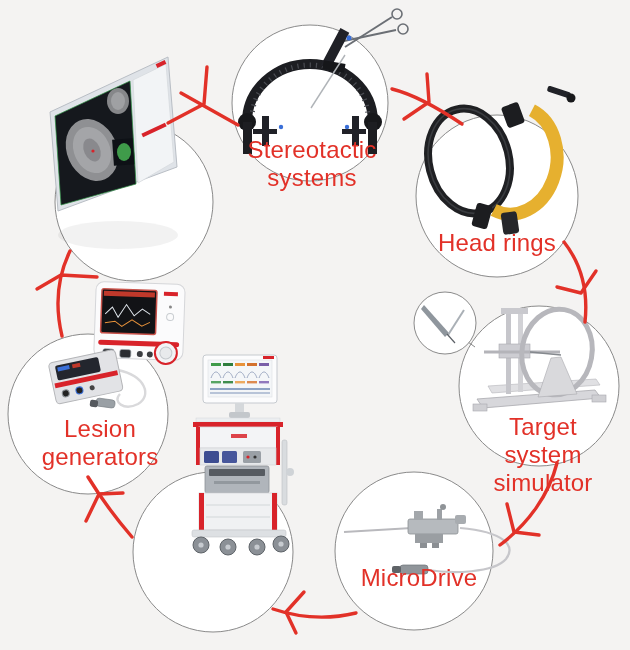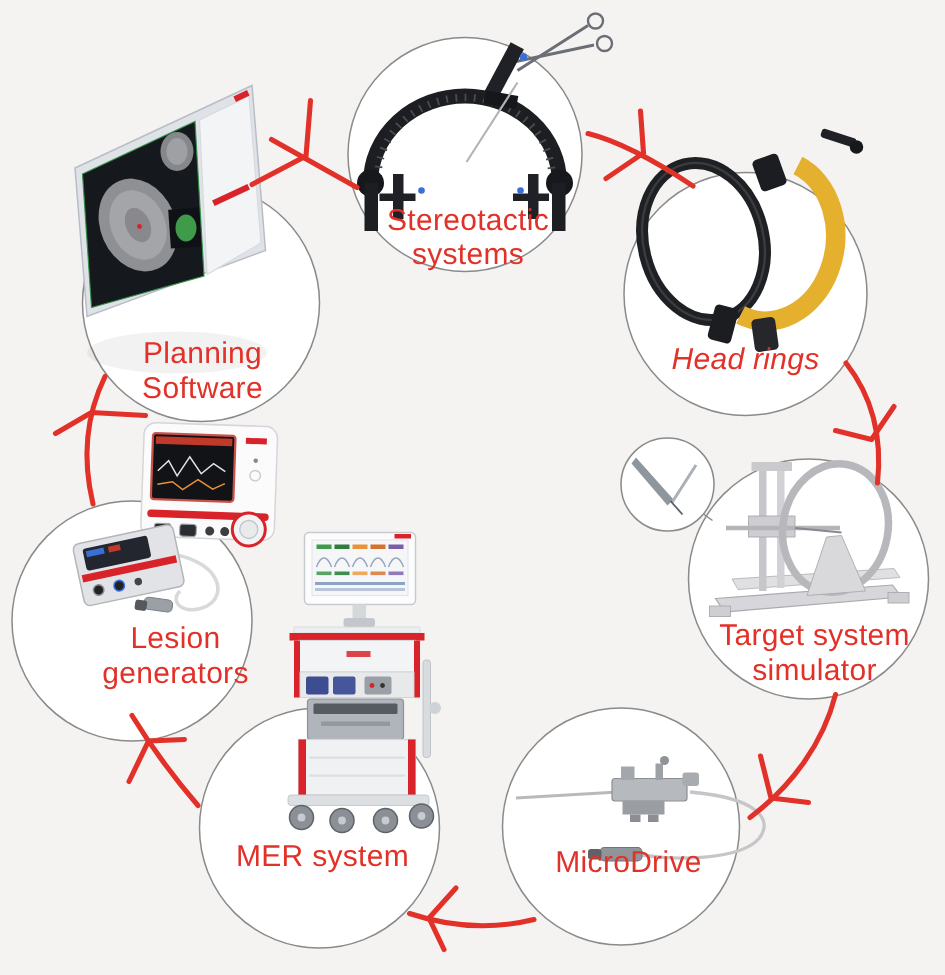--- a/index.html
+++ b/index.html
@@ -2,21 +2,21 @@
 <html><head>
 <meta charset="utf-8">
 <style>
   html,body{margin:0;padding:0;background:#f4f3f2;}
   .stage{
     position:relative;width:630px;height:650px;background:#f4f3f2;
     overflow:hidden;font-family:"Liberation Sans",sans-serif;
   }
   .scene{position:absolute;left:0;top:0;}
   .node-label{
-    position:absolute;width:150px;color:#e23128;font-size:20px;
+    position:absolute;width:150px;color:#e23128;font-size:24px;
     line-height:1.16;text-align:center;white-space:pre-line;
     letter-spacing:0.2px;font-weight:400;
   }
 </style>
 </head>
 <body>
 
 <div class="stage">
 
 <svg class="scene" width="630" height="650" viewBox="0 0 630 650">
@@ -240,25 +240,22 @@
       <path d="M 132,537 Q 107,508 88,477"></path>
       <path d="M 99,494 L 123,493 M 99,494 L 86,521"></path>
     </g>
     <g>
       <path d="M 62,336 Q 51,290 70,251"></path>
       <path d="M 61,275 L 37,289 M 61,275 L 97,277"></path>
     </g>
   </g>
 </svg>
 
-  <div class="node-label" style="left:60px;  top:225px;">Planning
-Software</div>
   <div class="node-label" style="left:237px; top:136px;">Stereotactic
 systems</div>
-  <div class="node-label" style="left:422px; top:229px;font-style:italic;">Head rings</div>
+  <div class="node-label" style="left:422px; top:229px;">Head rings</div>
   <div class="node-label" style="left:468px; top:413px;">Target system
 simulator</div>
   <div class="node-label" style="left:344px; top:564px;">MicroDrive</div>
-  <div class="node-label" style="left:140px; top:560px;">MER system</div>
-  <div class="node-label" style="left:42px;  top:415px;">Lesion
+  <div class="node-label" style="left:25px;  top:415px;">Lesion
 generators</div>
 
 </div>
 
 </body></html>

